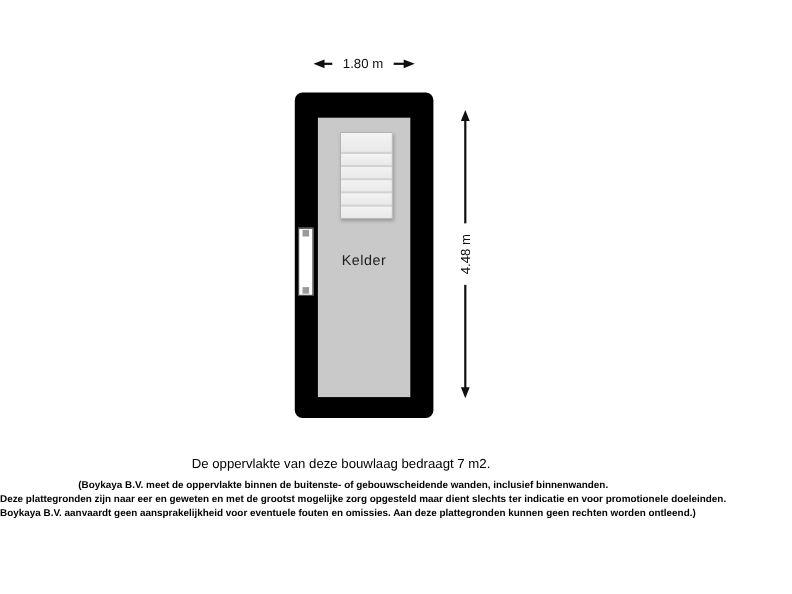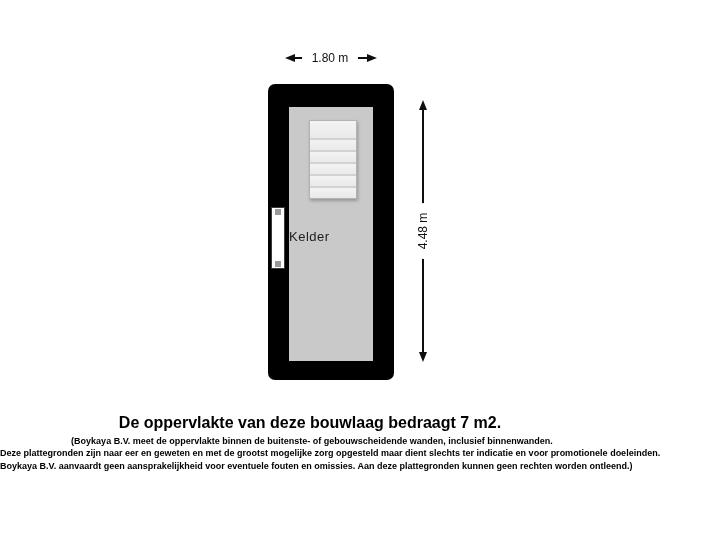--- a/index.html
+++ b/index.html
@@ -36,21 +36,21 @@
     background: #fff; border: 1px solid #3a3a3a; box-sizing: border-box;
   }
   .door-post {
     position: absolute; left: 3px; width: 6px; height: 6px; background: #9a9a9a;
   }
   .door-post.top { top: 1px; }
   .door-post.bottom { bottom: 1px; }
 
   .room-label {
     position: absolute; left: 289px; top: 229px; width: 84px;
-    text-align: left; font-size: 13px; color: #1d1d1d; letter-spacing: 0.5px;
+    text-align: center; font-size: 13px; color: #1d1d1d; letter-spacing: 0.5px;
   }
 
   
   .dim-line-h { position: absolute; left: 289px; top: 57px; width: 84px; height: 2px; background: #0f0f0f; }
   .arr { position: absolute; width: 0; height: 0; }
   .arr.left  { left: 285px; top: 54px; border-top: 4px solid transparent; border-bottom: 4px solid transparent; border-right: 10px solid #0f0f0f; }
   .arr.right { left: 367px; top: 54px; border-top: 4px solid transparent; border-bottom: 4px solid transparent; border-left: 10px solid #0f0f0f; }
   .dim-label {
     position: absolute; background: #fff; border-radius: 9px;
     font-size: 12px; color: #111; text-align: center;
@@ -62,21 +62,21 @@
   .arr.up   { left: 419px; top: 100px; border-left: 4px solid transparent; border-right: 4px solid transparent; border-bottom: 10px solid #0f0f0f; }
   .arr.down { left: 419px; top: 352px; border-left: 4px solid transparent; border-right: 4px solid transparent; border-top: 10px solid #0f0f0f; }
   .dim-label.rightside {
     left: 395px; top: 222px;
     transform: rotate(-90deg);
   }
 
   
   .area-heading {
     position: absolute; left: 0; top: 414px; width: 620px;
-    text-align: center; font-size: 16px; font-weight: bold; color: #000;
+    text-align: center; font-size: 12px; font-weight: normal; color: #000;
   }
   .disclaimer {
     position: absolute; left: 0; top: 435px; width: 624px;
     text-align: center; font-size: 9px; font-weight: bold; color: #000;
     line-height: 12.4px;
   }
   .disclaimer div { white-space: nowrap; }
 </style>
 </head>
 <body>

